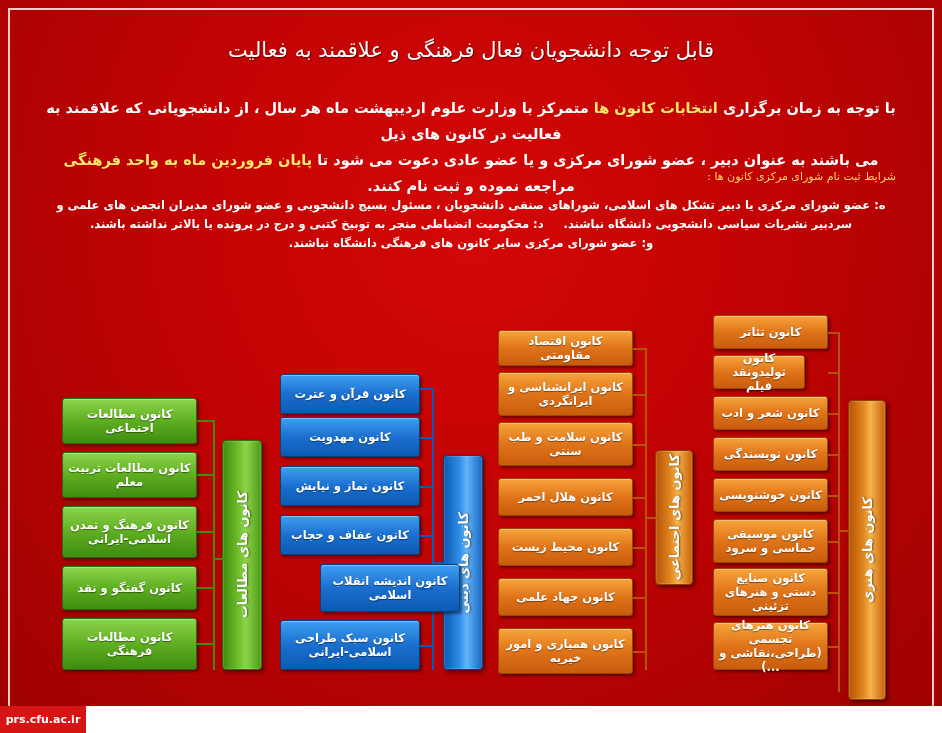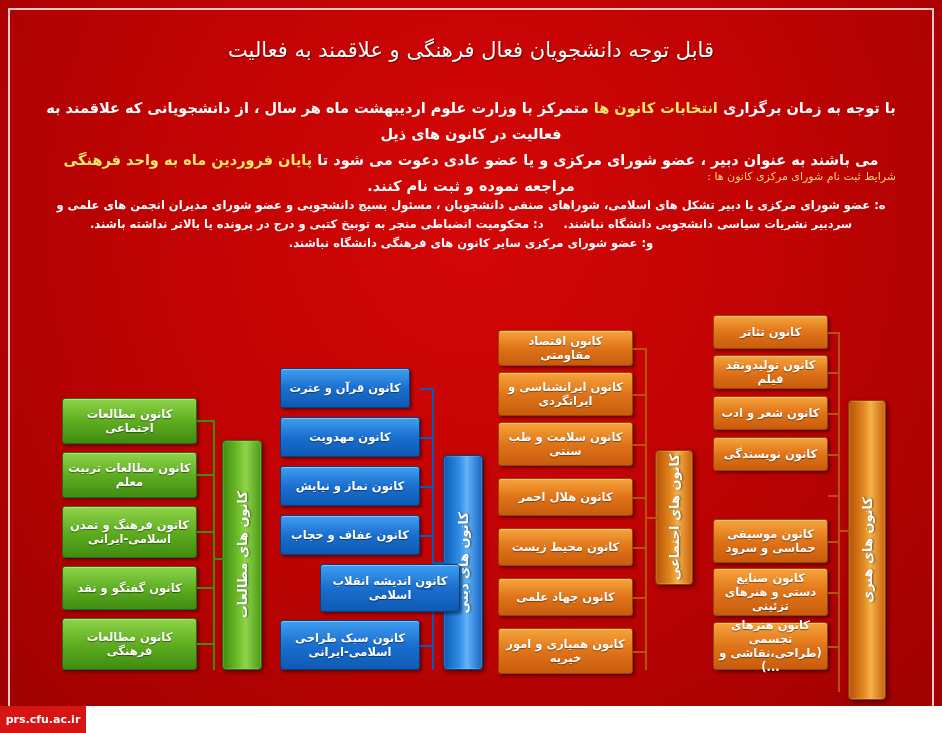--- a/index.html
+++ b/index.html
@@ -185,21 +185,21 @@
     <div class="conn h green-c" style="left:197px;top:231px;width:16px;"></div>
     <div class="conn h green-c" style="left:197px;top:287px;width:16px;"></div>
     <div class="conn h green-c" style="left:197px;top:343px;width:16px;"></div>
 
     <div class="trunk blue-trunk" style="left:443px;top:155px;width:40px;height:215px;">
       <span>کانون های دینی</span>
     </div>
     <div class="conn v blue-c" style="left:432px;top:88px;height:282px;"></div>
     <div class="conn h blue-c" style="left:432px;top:262px;width:13px;"></div>
 
-    <div class="node blue" style="left:280px;top:68px;width:130px;height:40px;">کانون قرآن و عترت</div>
+    <div class="node blue" style="left:280px;top:74px;width:140px;height:40px;">کانون قرآن و عترت</div>
     <div class="node blue" style="left:280px;top:117px;width:140px;height:40px;">کانون مهدویت</div>
     <div class="node blue" style="left:280px;top:166px;width:140px;height:40px;">کانون نماز و نیایش</div>
     <div class="node blue" style="left:280px;top:215px;width:140px;height:40px;">کانون عفاف و حجاب</div>
     <div class="node blue" style="left:280px;top:264px;width:140px;height:48px;margin-left:40px;">کانون اندیشه انقلاب اسلامی</div>
     <div class="node blue" style="left:280px;top:320px;width:140px;height:50px;">کانون سبک طراحی اسلامی-ایرانی</div>
 
     <div class="conn h blue-c" style="left:420px;top:88px;width:13px;"></div>
     <div class="conn h blue-c" style="left:420px;top:137px;width:13px;"></div>
     <div class="conn h blue-c" style="left:420px;top:186px;width:13px;"></div>
     <div class="conn h blue-c" style="left:420px;top:235px;width:13px;"></div>
@@ -228,23 +228,24 @@
     <div class="conn h orange-c" style="left:633px;top:297px;width:13px;"></div>
     <div class="conn h orange-c" style="left:633px;top:351px;width:13px;"></div>
 
     <div class="trunk orange-trunk" style="left:848px;top:100px;width:38px;height:300px;">
       <span>کانون های هنری</span>
     </div>
     <div class="conn v orange-c" style="left:838px;top:32px;height:360px;"></div>
     <div class="conn h orange-c" style="left:838px;top:230px;width:12px;"></div>
 
     <div class="node orange" style="left:713px;top:15px;width:115px;height:34px;">کانون تئاتر</div>
-    <div class="node orange" style="left:713px;top:55px;width:115px;height:34px;">کانون تولیدونقد فیلم</div>
+    <div class="node orange" style="left:713px;top:55px;width:92px;height:34px;">کانون تولیدونقد فیلم</div>
     <div class="node orange" style="left:713px;top:96px;width:115px;height:34px;">کانون شعر و ادب</div>
     <div class="node orange" style="left:713px;top:137px;width:115px;height:34px;">کانون نویسندگی</div>
+    <div class="node orange" style="left:713px;top:178px;width:115px;height:34px;">کانون خوشنویسی</div>
     <div class="node orange" style="left:713px;top:219px;width:115px;height:44px;">کانون موسیقی حماسی و سرود</div>
     <div class="node orange" style="left:713px;top:268px;width:115px;height:48px;">کانون صنایع دستی و هنرهای تزئینی</div>
     <div class="node orange" style="left:713px;top:322px;width:115px;height:48px;">کانون هنرهای تجسمی (طراحی،نقاشی و ...)</div>
 
     <div class="conn h orange-c" style="left:828px;top:32px;width:11px;"></div>
     <div class="conn h orange-c" style="left:828px;top:72px;width:11px;"></div>
     <div class="conn h orange-c" style="left:828px;top:113px;width:11px;"></div>
     <div class="conn h orange-c" style="left:828px;top:154px;width:11px;"></div>
     <div class="conn h orange-c" style="left:828px;top:195px;width:11px;"></div>
     <div class="conn h orange-c" style="left:828px;top:241px;width:11px;"></div>

